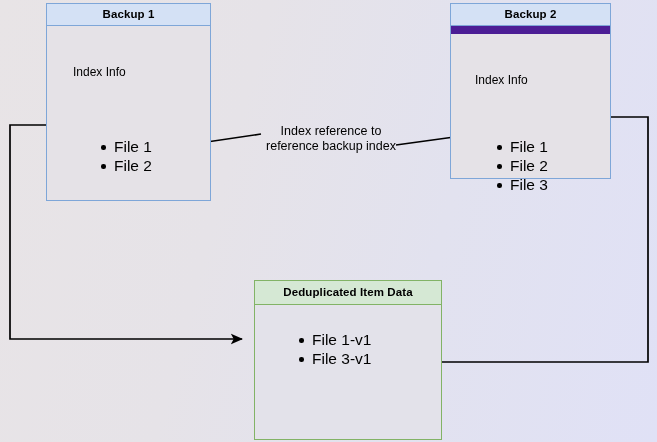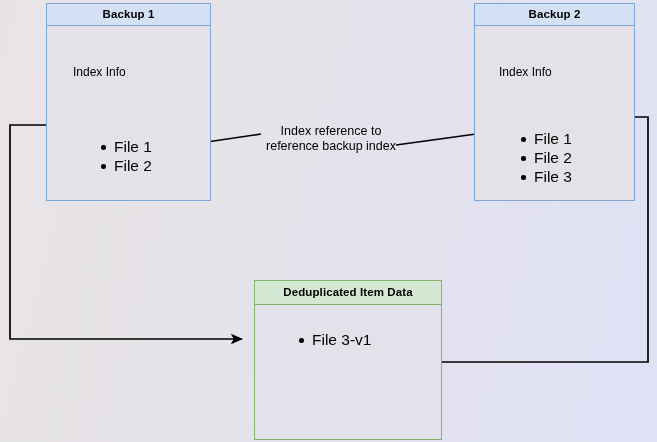--- a/index.html
+++ b/index.html
@@ -157,36 +157,37 @@
     <div class="node-title">Backup 1</div>
     <div class="node-body">
       <div class="index-label" style="left:26px; top:39px;">Index Info</div>
       <ul class="bullets" style="left:52px; top:111px;">
         <li>File 1</li>
         <li>File 2</li>
       </ul>
     </div>
   </div>
 
-  <div class="node blue" style="left:474px; top:3px; width:161px; height:198px;">
+  <div class="node blue" style="left:450px; top:3px; width:161px; height:176px;gap:8px;">
     <div class="node-title">Backup 2</div>
     <div class="node-body">
       <div class="index-label" style="left:24px; top:39px;">Index Info</div>
       <ul class="bullets" style="left:44px; top:103px;">
         <li>File 1</li>
         <li>File 2</li>
         <li>File 3</li>
       </ul>
     </div>
   </div>
 
   <div class="node green" style="left:230px; top:280px; width:188px; height:160px;">
     <div class="node-title">Deduplicated Item Data</div>
     <div class="node-body">
       <ul class="bullets" style="left:42px; top:25px;">
+        <li>File 1-v1</li>
         <li>File 3-v1</li>
       </ul>
     </div>
   </div>
 
   <div class="edge-caption" style="left:263px; top:124px; width:136px;">
     <div>Index reference to</div>
     <div>reference backup index</div>
   </div>
 

